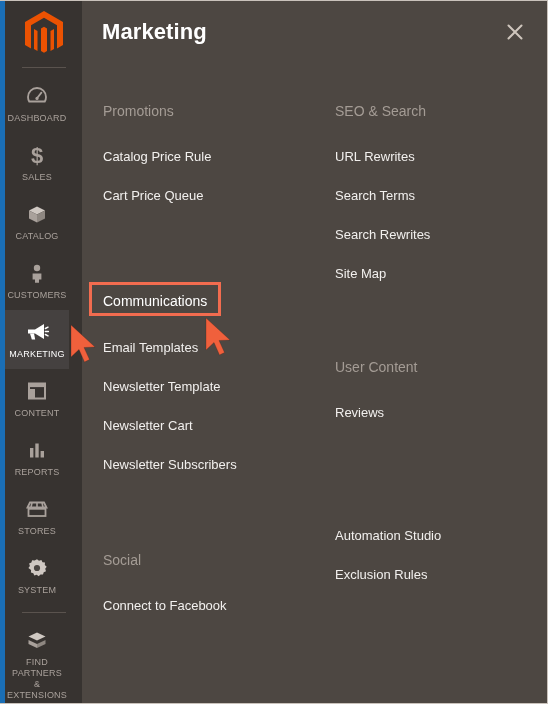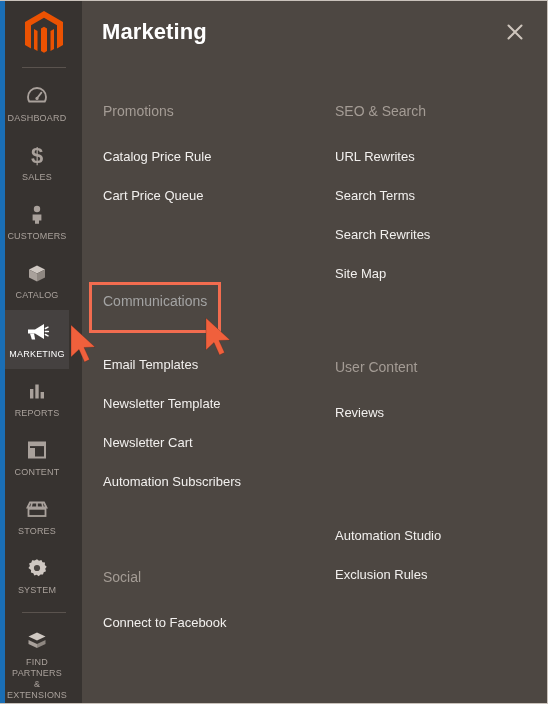--- a/index.html
+++ b/index.html
@@ -125,23 +125,23 @@
 
   .group-title {
     display: inline-block;
     font-size: 14px;
     color: #a49c95;
     line-height: 18px;
     white-space: nowrap;
   }
   .group-title.highlighted {
     border: 3px solid #f26c4f;
-    padding: 7px 11px 20px 11px;
+    padding: 7px 11px 3px 11px;
     margin-left: -14px;
-    color: #a3a3a3;
+    color: #ffffff;
   }
 
   .menu-link {
     display: block;
     font-size: 13px;
     color: #f2f0ee;
     text-decoration: none;
     line-height: 18px;
     white-space: nowrap;
     cursor: pointer;
@@ -205,69 +205,69 @@
         <svg width="24" height="24" viewBox="0 0 24 24">
             <text x="12" y="20" font-family="Liberation Sans, sans-serif" font-size="22" font-weight="bold" fill="#a9a19b" text-anchor="middle">$</text>
           </svg>
       </span>
       <span class="nav-label">SALES</span>
     </a>
 
     <a class="nav-item">
       <span class="nav-icon">
         <svg width="24" height="24" viewBox="0 0 24 24">
-            <circle cx="12" cy="7" r="3.2" fill="#a9a19b"></circle>
-            <path d="M7.6 12.4h8.8v6.2h-2.4v3.2h-4v-3.2H7.6z" fill="#a9a19b"></path>
-          </svg>
-      </span>
-      <span class="nav-label">CUSTOMERS</span>
-    </a>
-
-    <a class="nav-item">
-      <span class="nav-icon">
-        <svg width="24" height="24" viewBox="0 0 24 24">
             <path d="M4 8.5 L12 4.5 L20 8.5 L12 12.5 Z" fill="#cfc8c2"></path>
             <path d="M4 8.5 L12 12.5 L12 20.5 L4 16.5 Z" fill="#a9a19b"></path>
             <path d="M20 8.5 L12 12.5 L12 20.5 L20 16.5 Z" fill="#8e8781"></path>
           </svg>
       </span>
       <span class="nav-label">CATALOG</span>
+    </a>
+
+    <a class="nav-item">
+      <span class="nav-icon">
+        <svg width="24" height="24" viewBox="0 0 24 24">
+            <circle cx="12" cy="7" r="3.2" fill="#a9a19b"></circle>
+            <path d="M7.6 12.4h8.8v6.2h-2.4v3.2h-4v-3.2H7.6z" fill="#a9a19b"></path>
+          </svg>
+      </span>
+      <span class="nav-label">CUSTOMERS</span>
     </a>
 
     <a class="nav-item active">
       <span class="nav-icon">
         <svg width="26" height="24" viewBox="0 0 26 24">
             <path d="M4 9.5 L11 9.5 L20 4 L20 19 L11 13.5 L4 13.5 Z" fill="#ffffff"></path>
             <path d="M21.4 8.5 L24 7.2 M21.4 11.5 L24.4 11.5 M21.4 14.5 L24 15.8" stroke="#ffffff" stroke-width="1.5" stroke-linecap="round"></path>
             <path d="M6 13.5 h4 l1.2 6 h-3.4 z" fill="#ffffff"></path>
           </svg>
       </span>
       <span class="nav-label">MARKETING</span>
     </a>
 
     <a class="nav-item">
       <span class="nav-icon">
         <svg width="24" height="24" viewBox="0 0 24 24">
+            <rect x="4" y="4.5" width="16" height="15" fill="none" stroke="#a9a19b" stroke-width="2"></rect>
+            <rect x="4" y="4.5" width="16" height="3.6" fill="#a9a19b"></rect>
+            <rect x="4" y="10" width="6" height="9.5" fill="#a9a19b"></rect>
+          </svg>
+      </span>
+      <span class="nav-label">CONTENT</span>
+    </a>
+
+    <a class="nav-item">
+      <span class="nav-icon">
+        <svg width="24" height="24" viewBox="0 0 24 24">
             <rect x="5" y="10" width="3.4" height="9.5" fill="#a9a19b"></rect>
             <rect x="10.3" y="5.5" width="3.4" height="14" fill="#a9a19b"></rect>
             <rect x="15.6" y="13" width="3.4" height="6.5" fill="#a9a19b"></rect>
           </svg>
       </span>
       <span class="nav-label">REPORTS</span>
-    </a>
-
-    <a class="nav-item">
-      <span class="nav-icon">
-        <svg width="24" height="24" viewBox="0 0 24 24">
-            <rect x="4" y="4.5" width="16" height="15" fill="none" stroke="#a9a19b" stroke-width="2"></rect>
-            <rect x="4" y="4.5" width="16" height="3.6" fill="#a9a19b"></rect>
-            <rect x="4" y="10" width="6" height="9.5" fill="#a9a19b"></rect>
-          </svg>
-      </span>
-      <span class="nav-label">CONTENT</span>
     </a>
 
     <a class="nav-item">
       <span class="nav-icon">
         <svg width="26" height="24" viewBox="0 0 26 24">
             <path d="M3.5 10.5 L6 5.5 L20 5.5 L22.5 10.5 Z" fill="none" stroke="#a9a19b" stroke-width="1.8"></path>
             <path d="M8 5.5 L7 10.5 M13 5.5 L13 10.5 M18 5.5 L19 10.5" stroke="#a9a19b" stroke-width="1.6"></path>
             <rect x="4.5" y="11.8" width="17" height="7.2" fill="none" stroke="#a9a19b" stroke-width="1.8"></rect>
           </svg>
       </span>
@@ -327,21 +327,21 @@
 
         <div class="group">
           <span class="group-title highlighted">Communications</span>
           <div style="height:23px"></div>
           <a class="menu-link">Email Templates</a>
           <div class="sp-item"></div>
           <a class="menu-link">Newsletter Template</a>
           <div class="sp-item"></div>
           <a class="menu-link">Newsletter Cart</a>
           <div class="sp-item"></div>
-          <a class="menu-link">Automation Subscribers</a>
+          <a class="menu-link">Newsletter Subscribers</a>
         </div>
 
         <div style="height:42px"></div>
 
         <div class="group">
           <span class="group-title">Social</span>
           <div class="sp-title-to-first"></div>
           <a class="menu-link">Connect to Facebook</a>
         </div>
 

